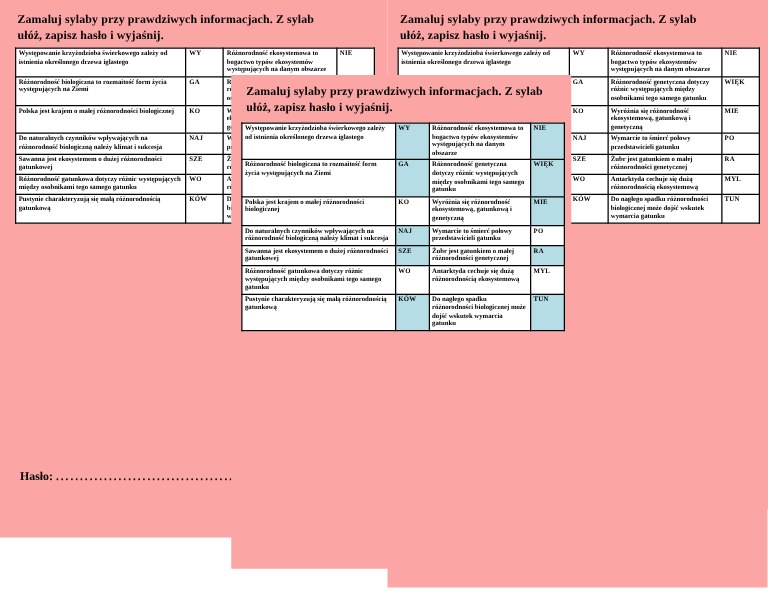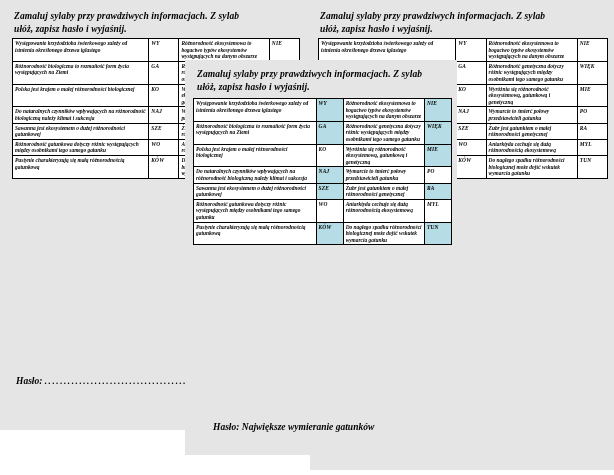--- a/index.html
+++ b/index.html
@@ -6,22 +6,21 @@
   body{
     width:614px;height:475px;
     background:#ffffff;
     font-family:"Liberation Serif", serif;
     color:#000;
     overflow:hidden;
     position:relative;
   }
   .sheet{
     position:absolute;
-    background:#e5e5e5;
-    font-style:italic;
+    background:#fca5a5;
   }
   .instr{
     font-family:"Liberation Serif", serif;
     font-weight:bold;
     font-size:9.5px;
     line-height:12.5px;
     letter-spacing:0.1px;
     white-space:pre-line;
   }
   table.quiz{
@@ -248,14 +247,13 @@
           <td class="syl">MYL</td>
         </tr>
         <tr>
           <td>Pustynie charakteryzują się małą różnorodnością gatunkową</td>
           <td class="syl filled">KÓW</td>
           <td>Do nagłego spadku różnorodności biologicznej może dojść wskutek wymarcia gatunku</td>
           <td class="syl filled">TUN</td>
         </tr>
       </tbody>
   </table>
-  <div class="hasloline">Hasło: Największe wymieranie gatunków</div>
 </div>
 
 </body></html>

